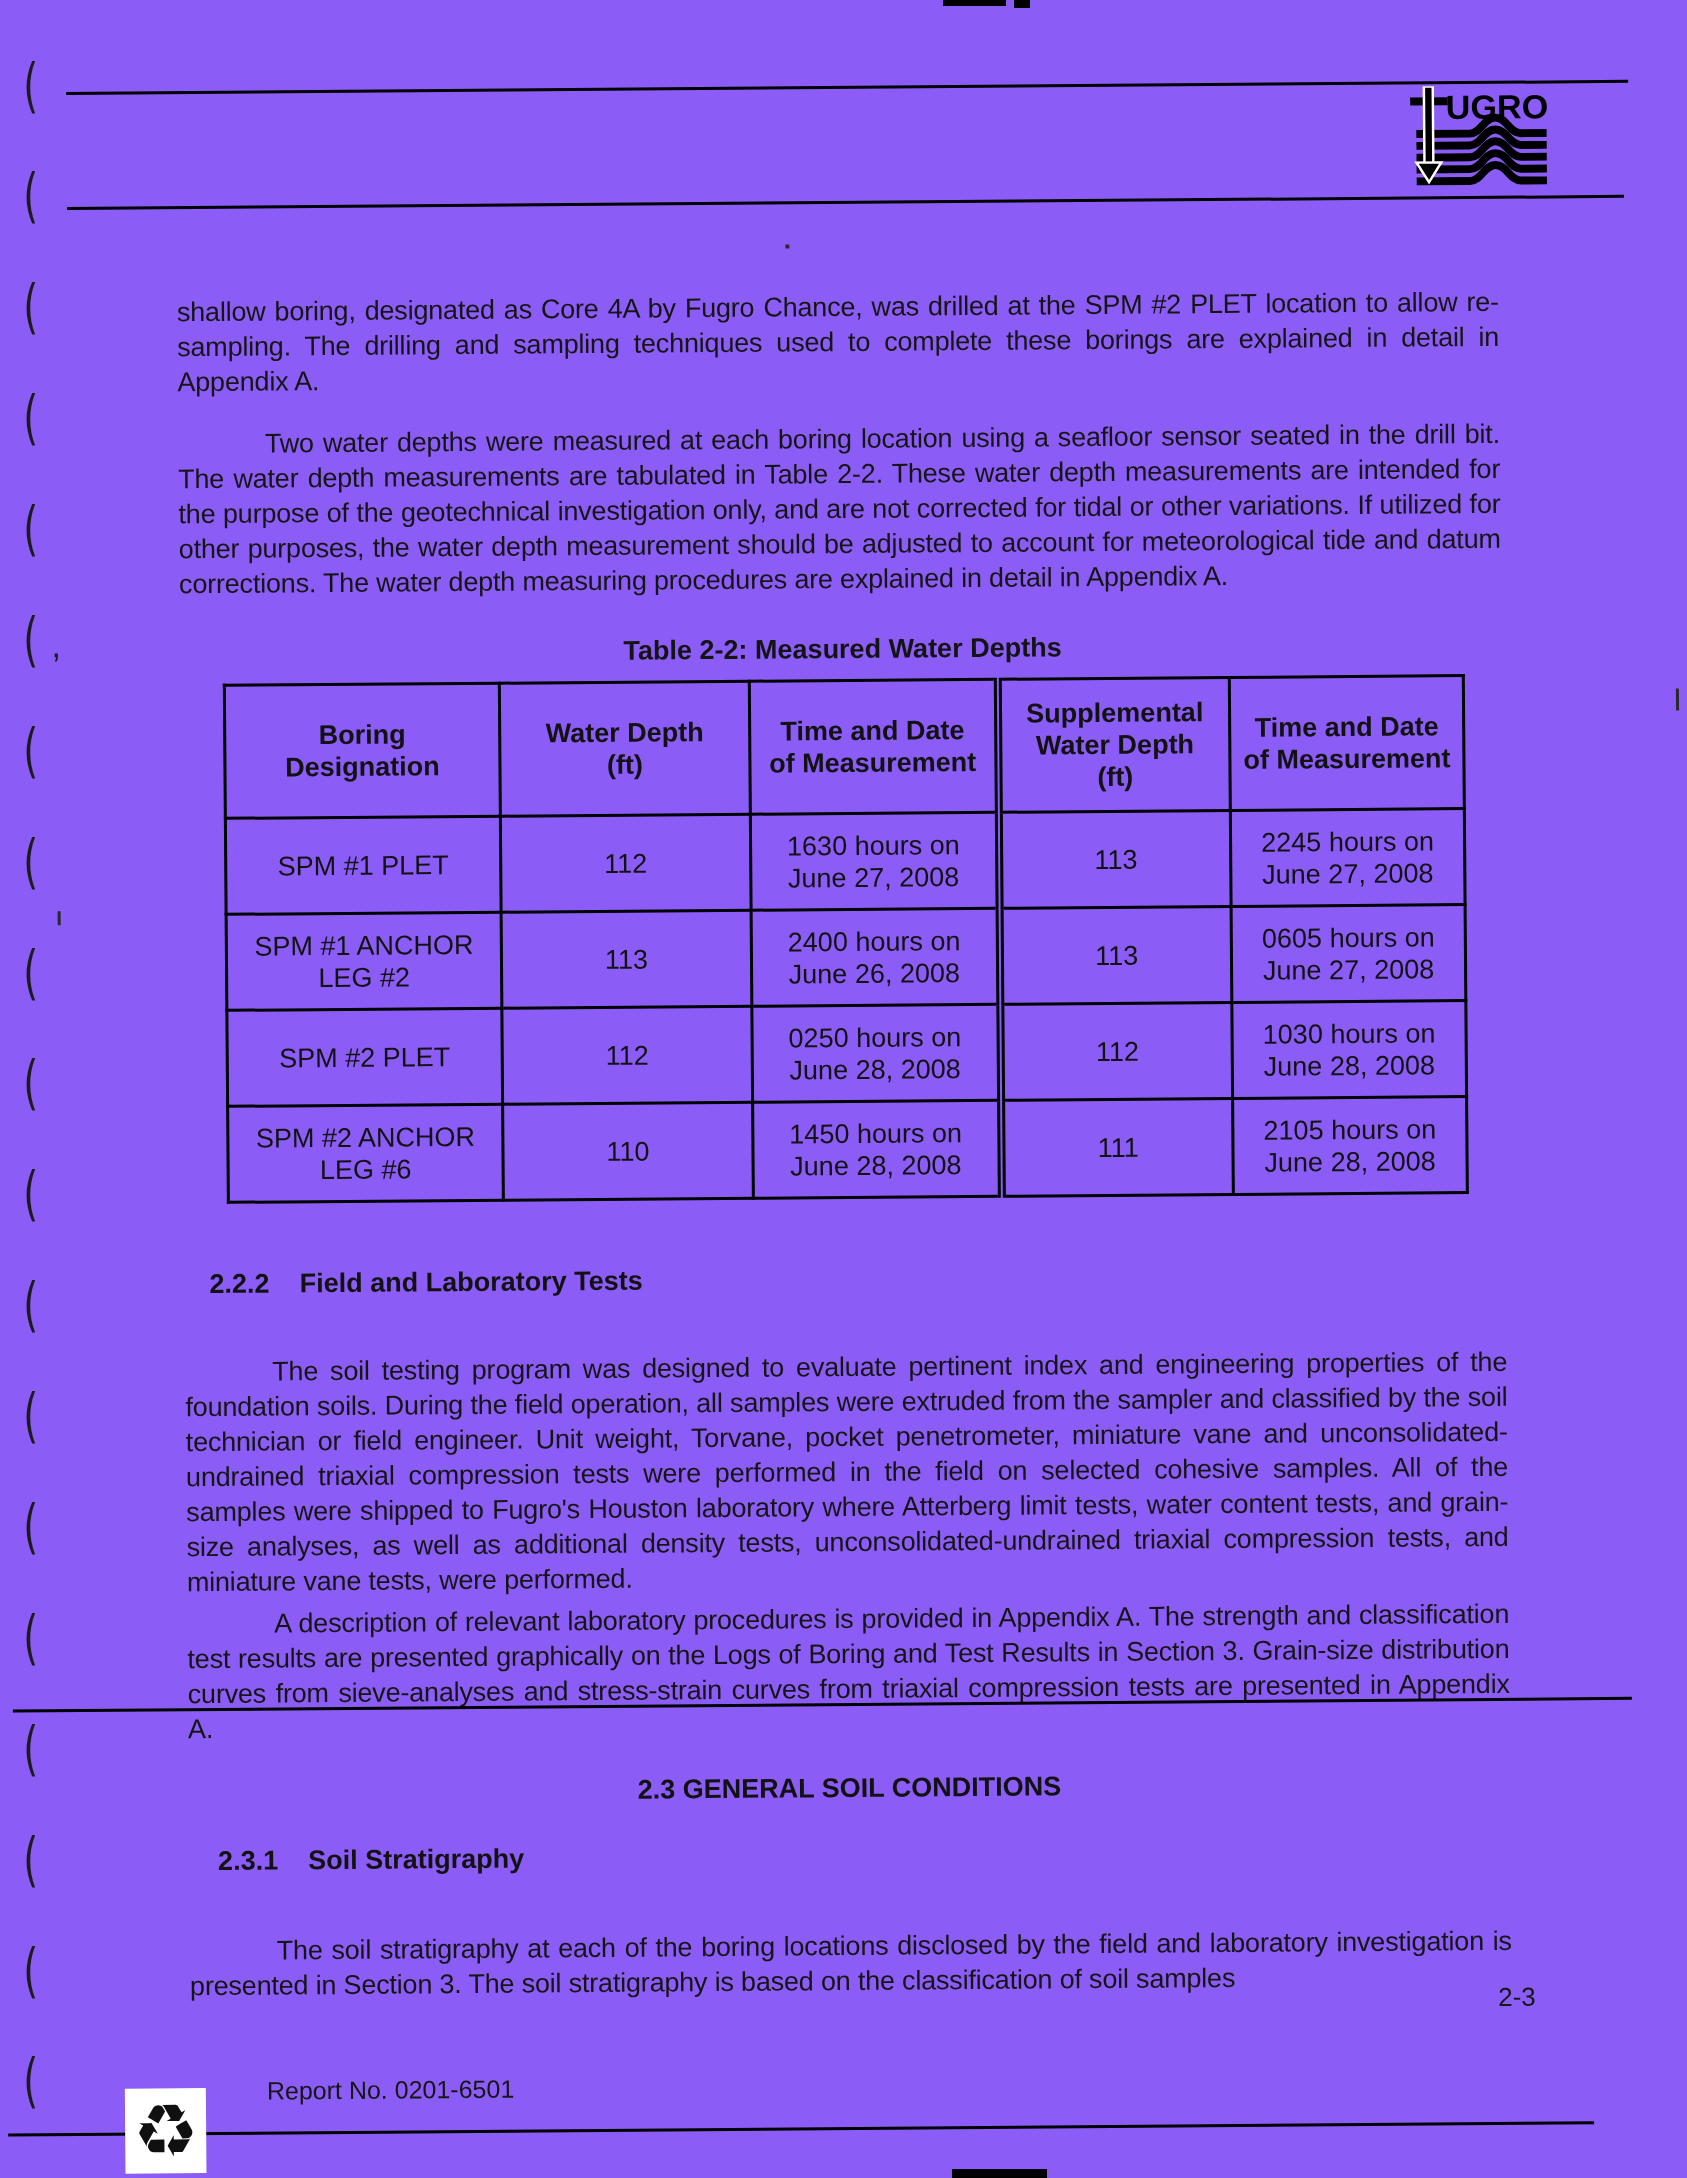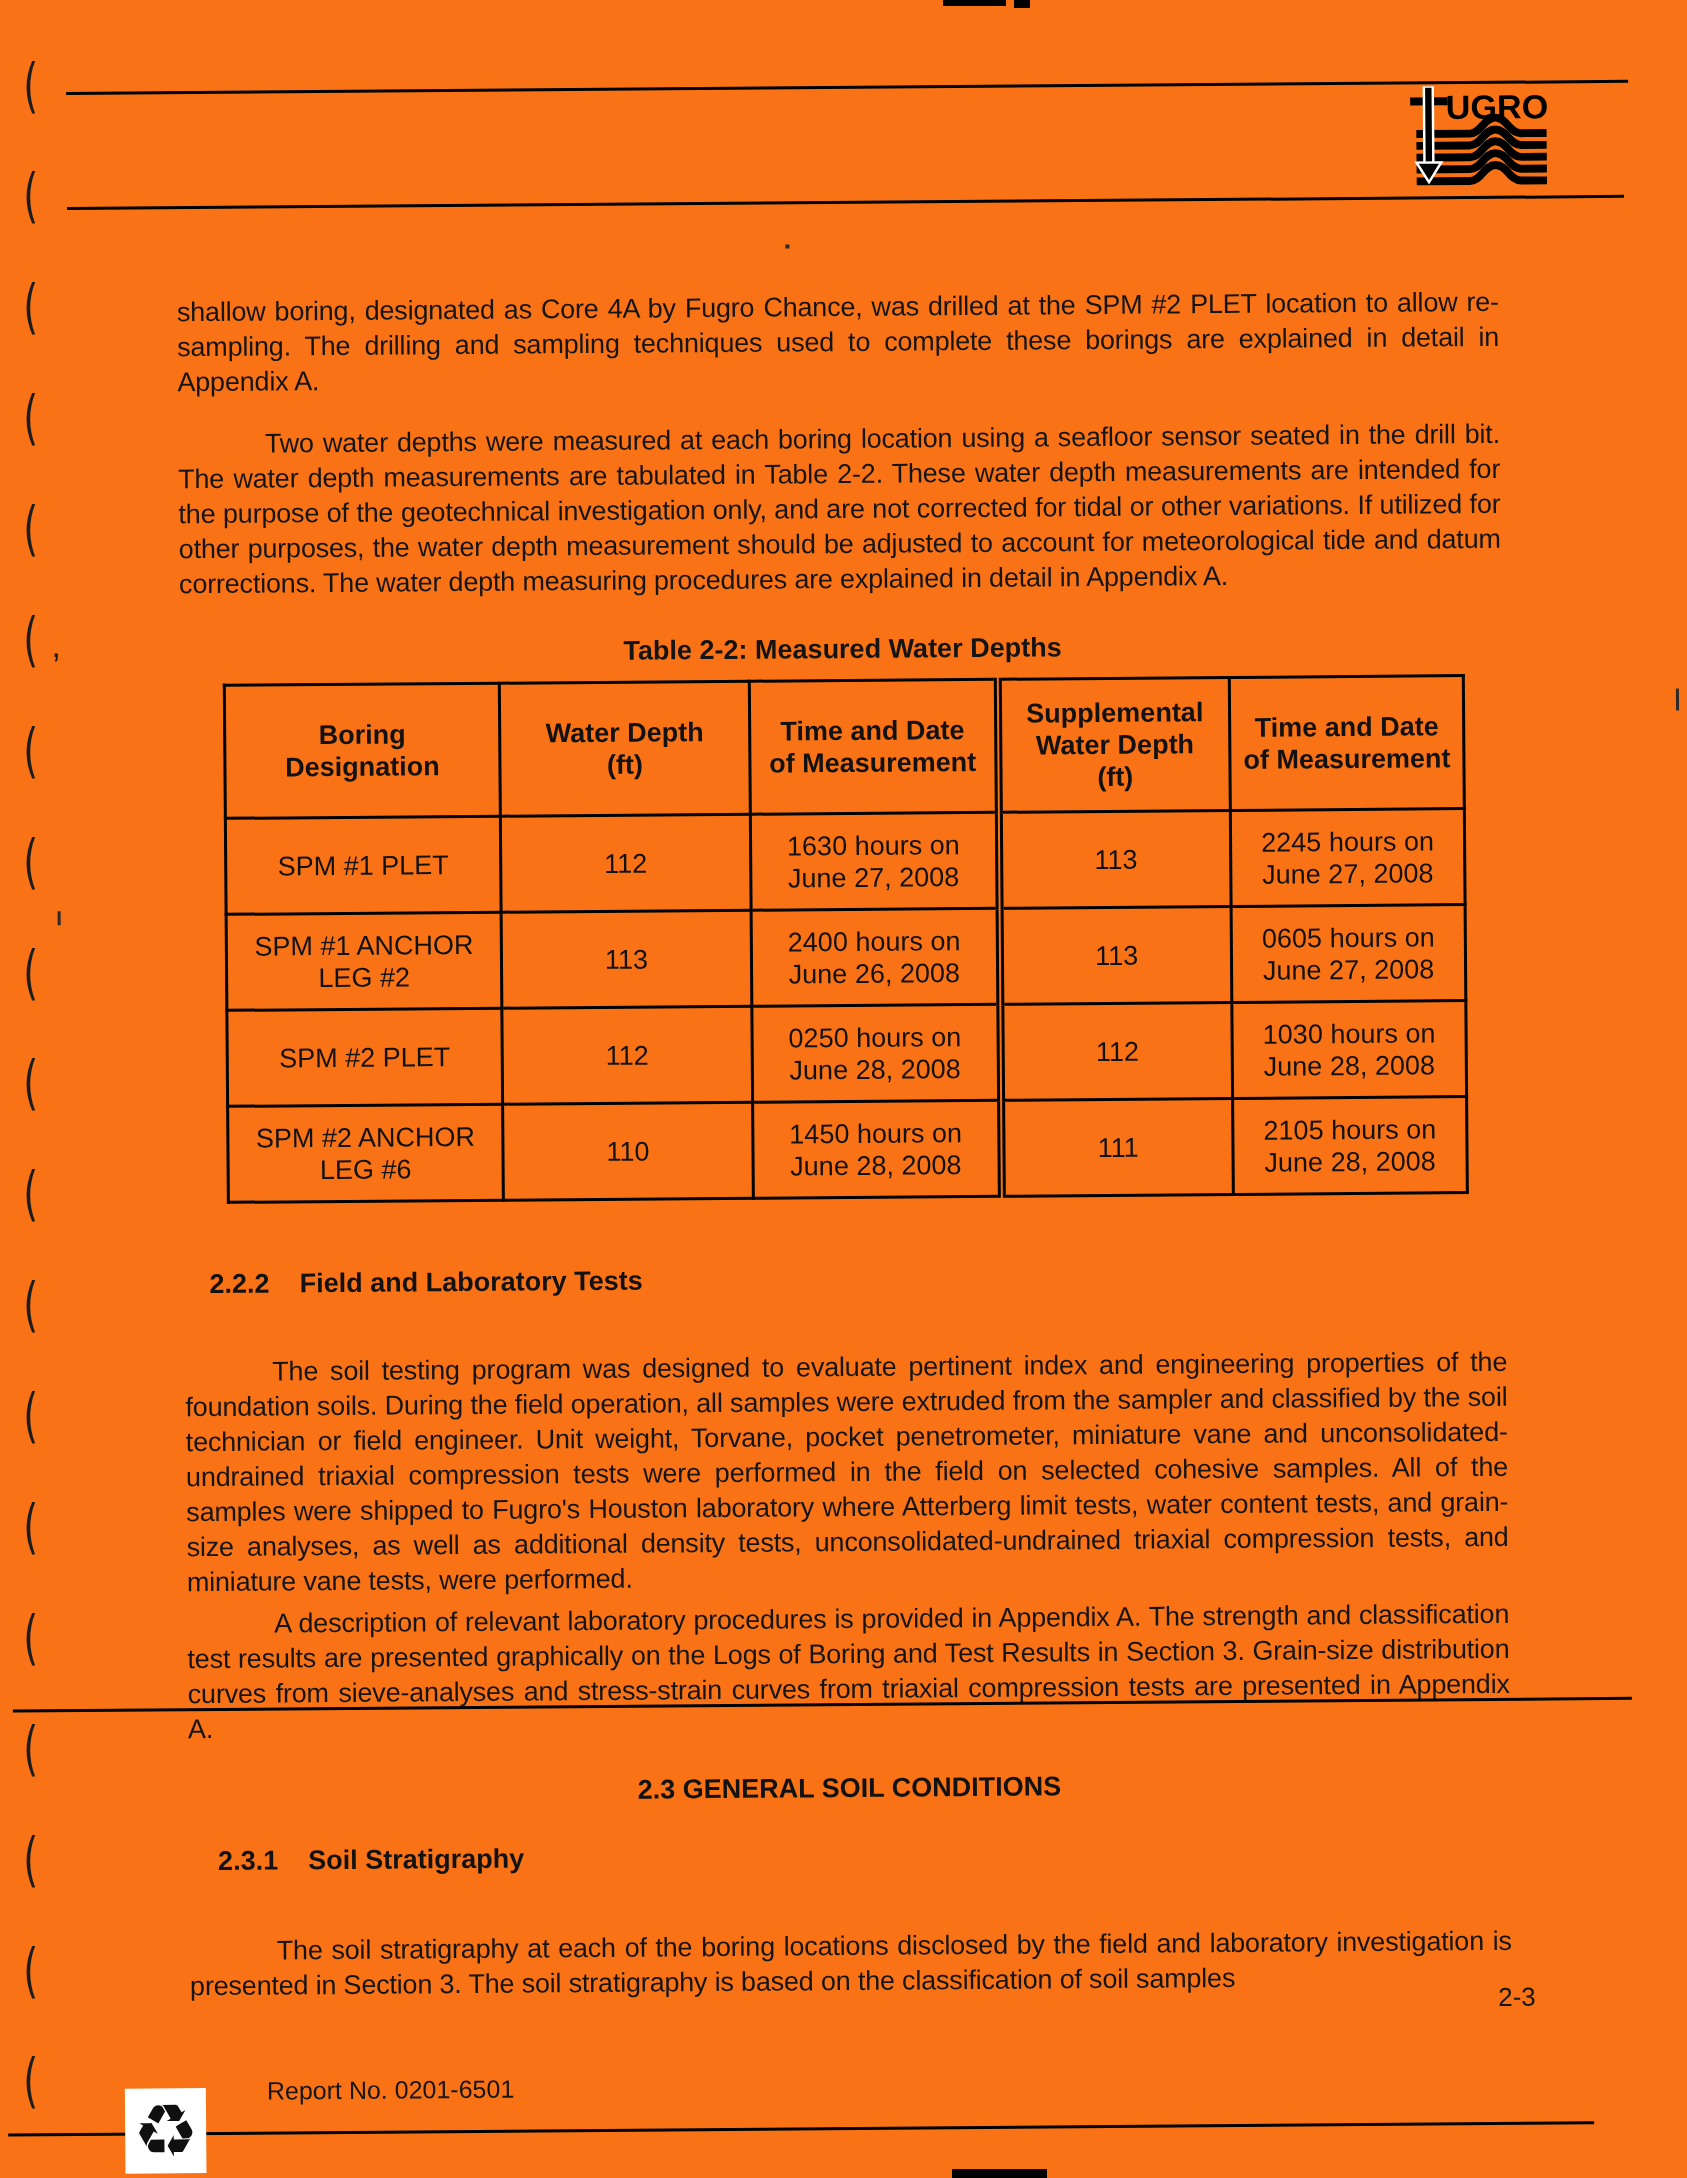--- a/index.html
+++ b/index.html
@@ -1,17 +1,17 @@
 <!DOCTYPE html>
 <html><head>
 <meta charset="utf-8">
 <style>
   html,body{margin:0;padding:0;background:#e8e8e8;}
   #page{
-    position:relative; width:1687px; height:2178px; background:#f97316;
+    position:relative; width:1687px; height:2178px; background:#8b5cf6;
     overflow:hidden; font-family:"Liberation Sans", sans-serif; color:#141414;
   }
   
   #scan{position:absolute; inset:0; transform:rotate(-0.45deg); transform-origin:844px 1089px;}
 
   .rule{position:absolute; background:#000;}
   #rule-top-1{left:74px; top:86px; width:1562px; height:3px;}
   #rule-top-2{left:74px; top:201px; width:1557px; height:3px;}
   #rule-mid{left:8px; top:1703px; width:1619px; height:3px;}
   #rule-footer{left:0px; top:2127px; width:1586px; height:3px; z-index:1;}

